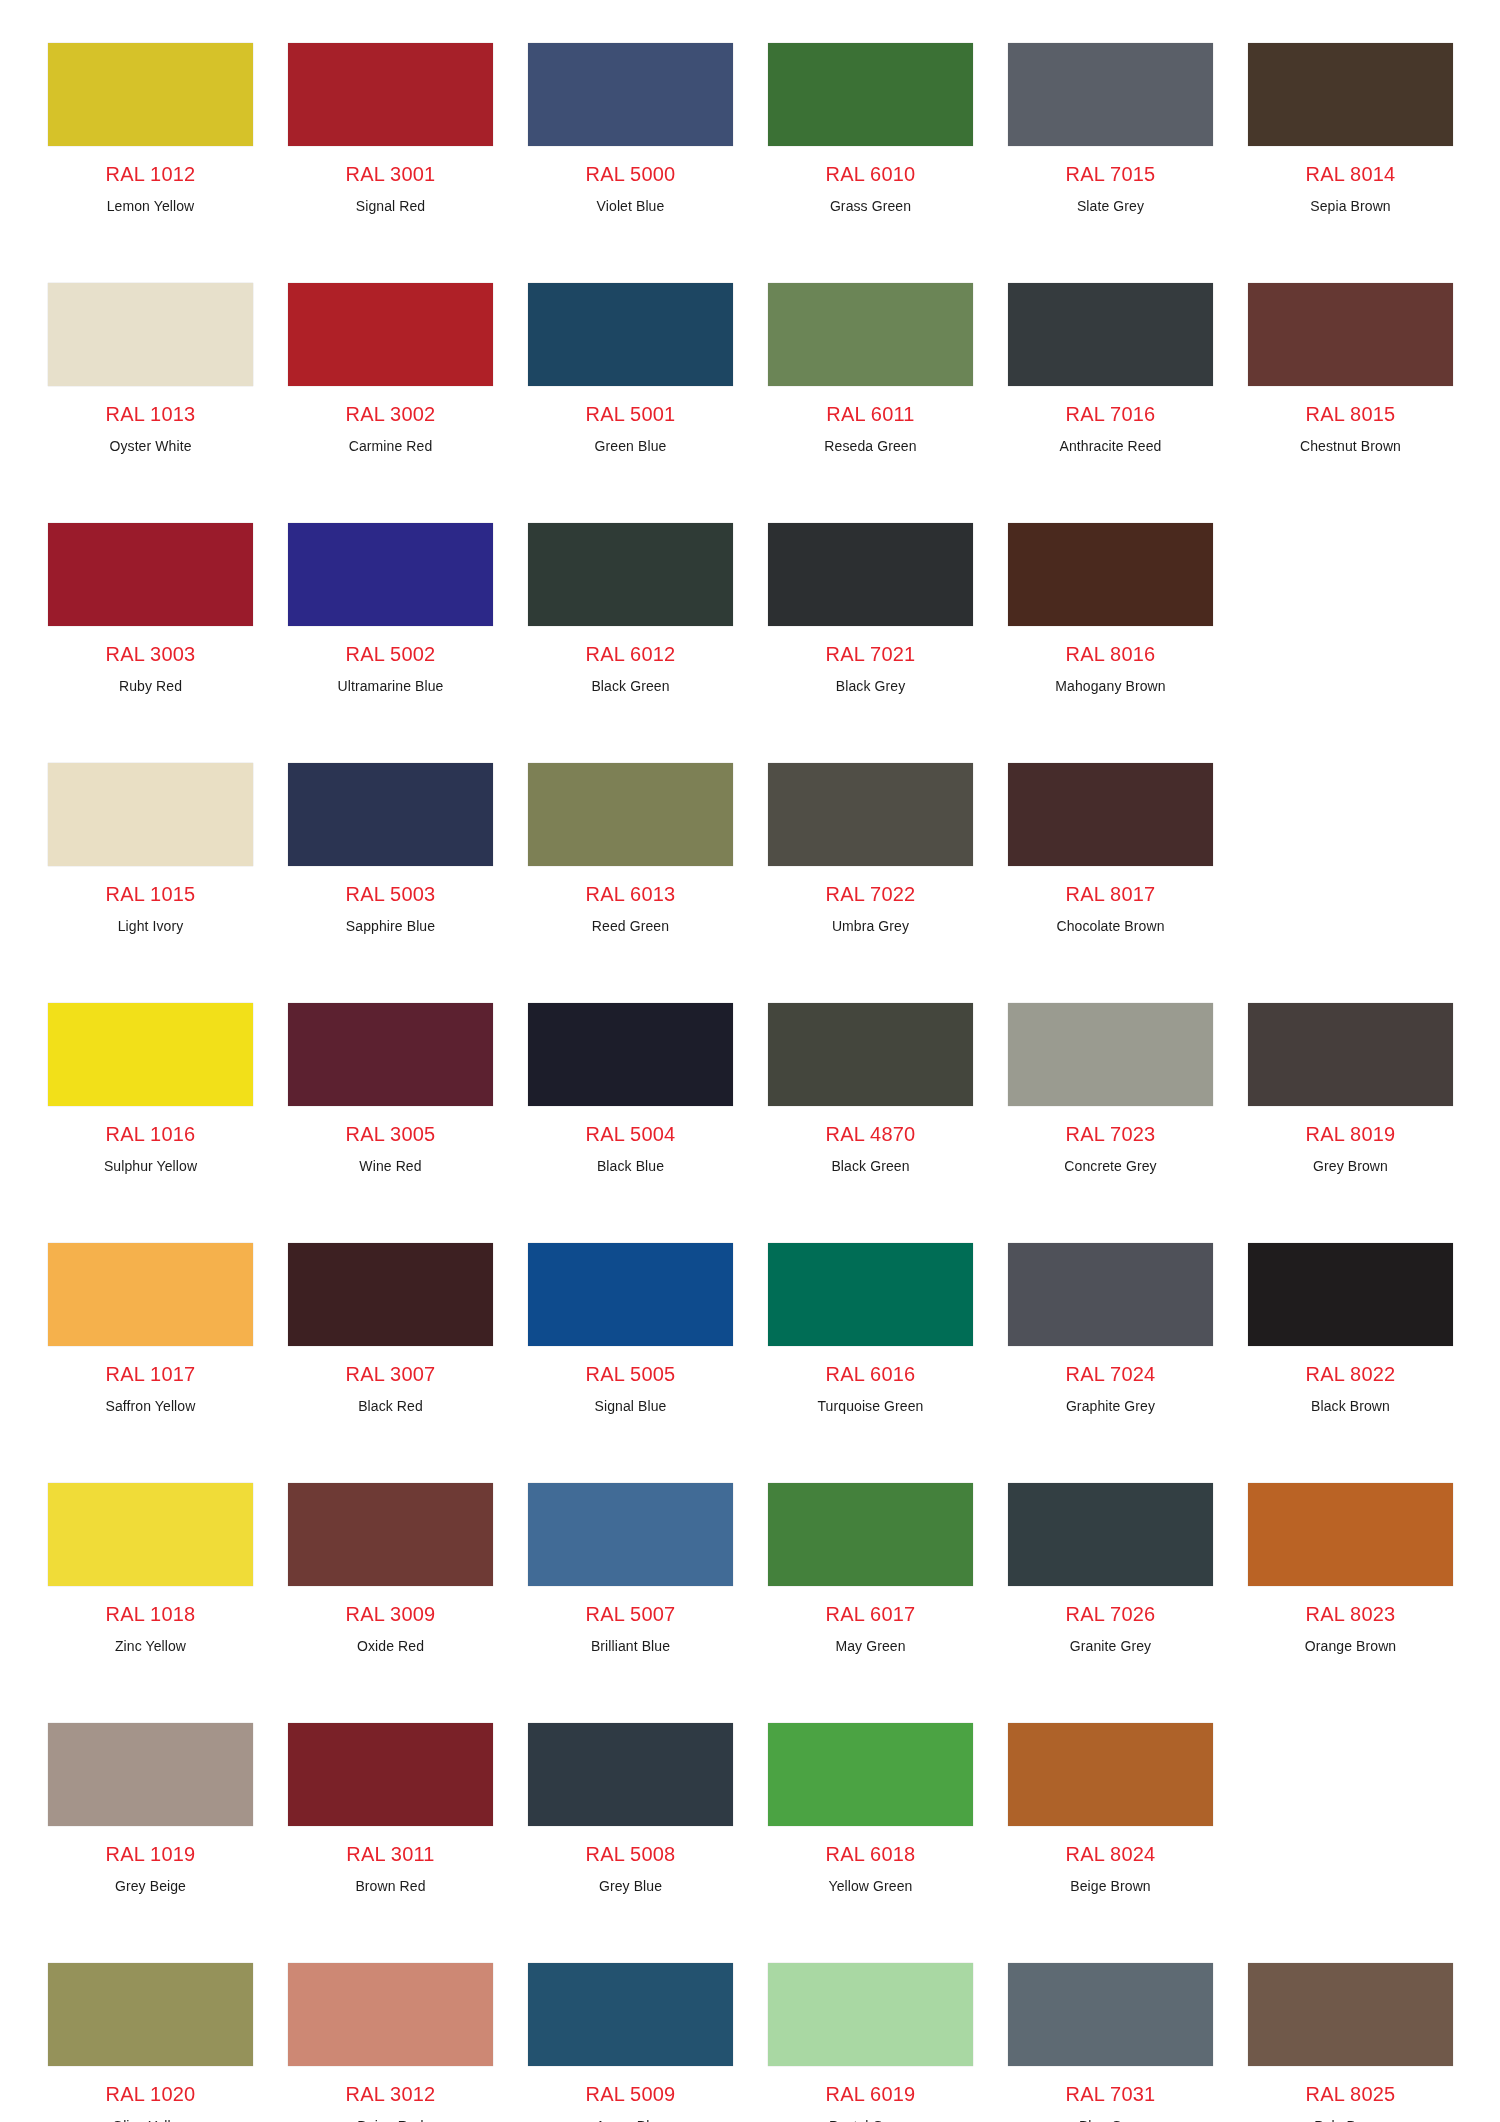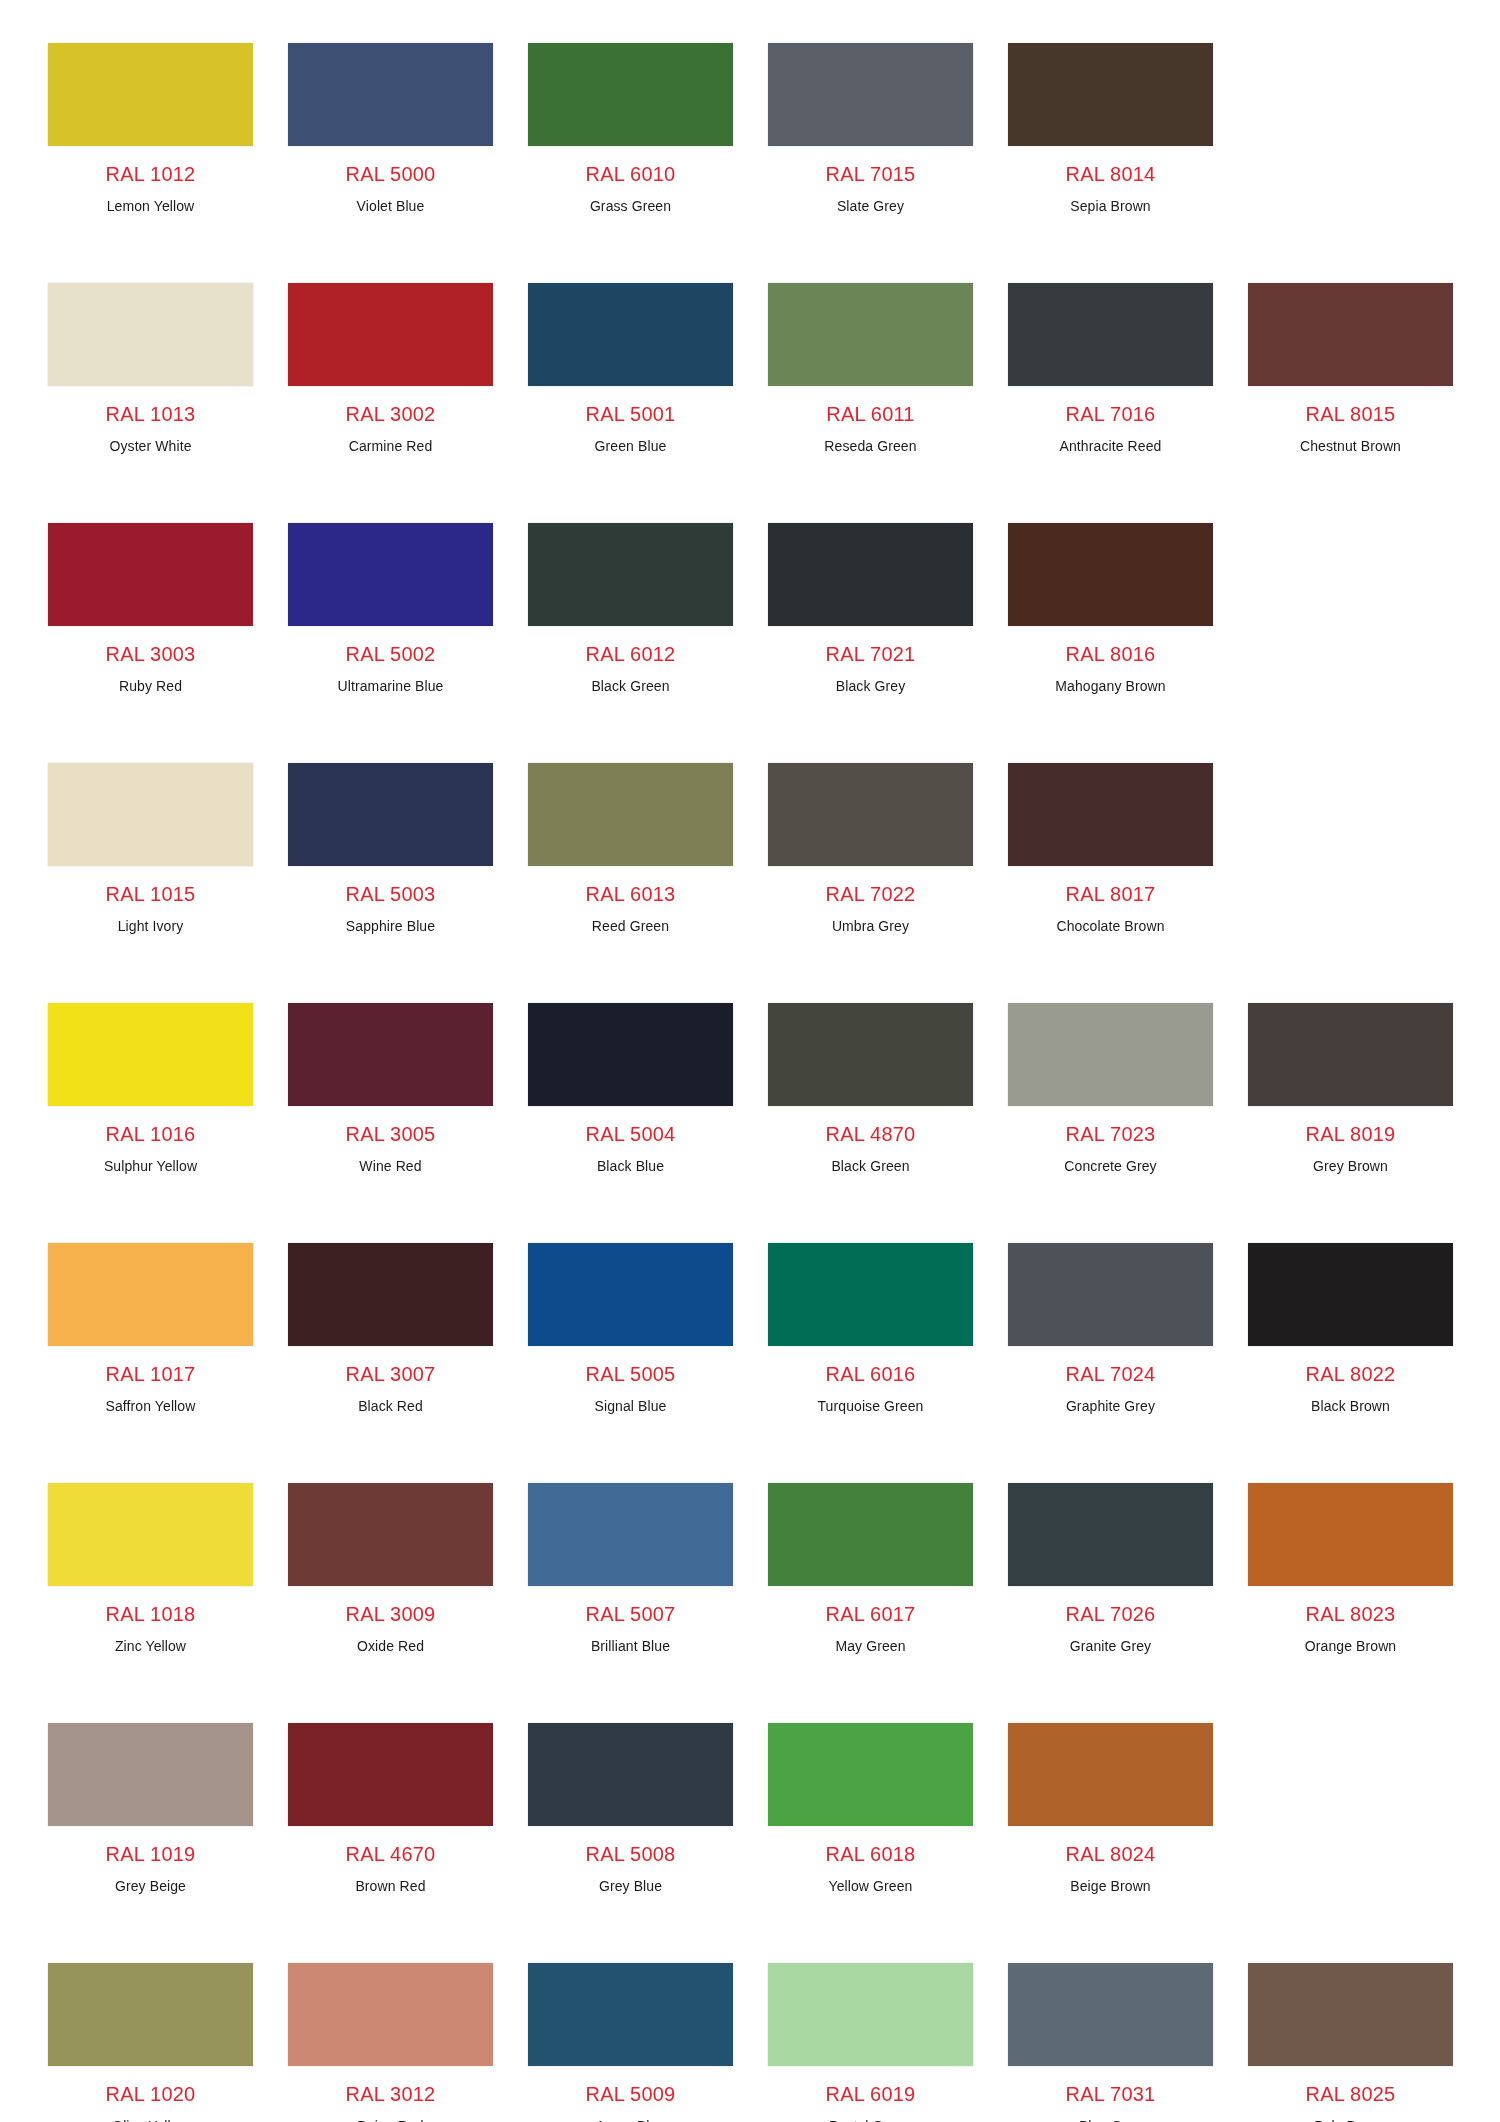--- a/index.html
+++ b/index.html
@@ -67,20 +67,25 @@
 <body>
 
 <div id="chart">
     <div class="row">
       <div class="cell">
         <div class="swatch" style="background-color: rgb(214, 194, 41);"></div>
         <div class="code">RAL 1012</div>
         <div class="name">Lemon Yellow</div>
       </div>
       <div class="cell">
+        <div class="swatch" style="background-color: rgb(166, 32, 41);"></div>
+        <div class="code">RAL 3001</div>
+        <div class="name">Signal Red</div>
+      </div>
+      <div class="cell">
         <div class="swatch" style="background-color: rgb(62, 79, 116);"></div>
         <div class="code">RAL 5000</div>
         <div class="name">Violet Blue</div>
       </div>
       <div class="cell">
         <div class="swatch" style="background-color: rgb(59, 113, 53);"></div>
         <div class="code">RAL 6010</div>
         <div class="name">Grass Green</div>
       </div>
       <div class="cell">
@@ -277,21 +282,21 @@
       </div>
     </div>
     <div class="row">
       <div class="cell">
         <div class="swatch" style="background-color: rgb(164, 148, 138);"></div>
         <div class="code">RAL 1019</div>
         <div class="name">Grey Beige</div>
       </div>
       <div class="cell">
         <div class="swatch" style="background-color: rgb(122, 33, 40);"></div>
-        <div class="code">RAL 4670</div>
+        <div class="code">RAL 3011</div>
         <div class="name">Brown Red</div>
       </div>
       <div class="cell">
         <div class="swatch" style="background-color: rgb(47, 58, 68);"></div>
         <div class="code">RAL 5008</div>
         <div class="name">Grey Blue</div>
       </div>
       <div class="cell">
         <div class="swatch" style="background-color: rgb(75, 163, 67);"></div>
         <div class="code">RAL 6018</div>

